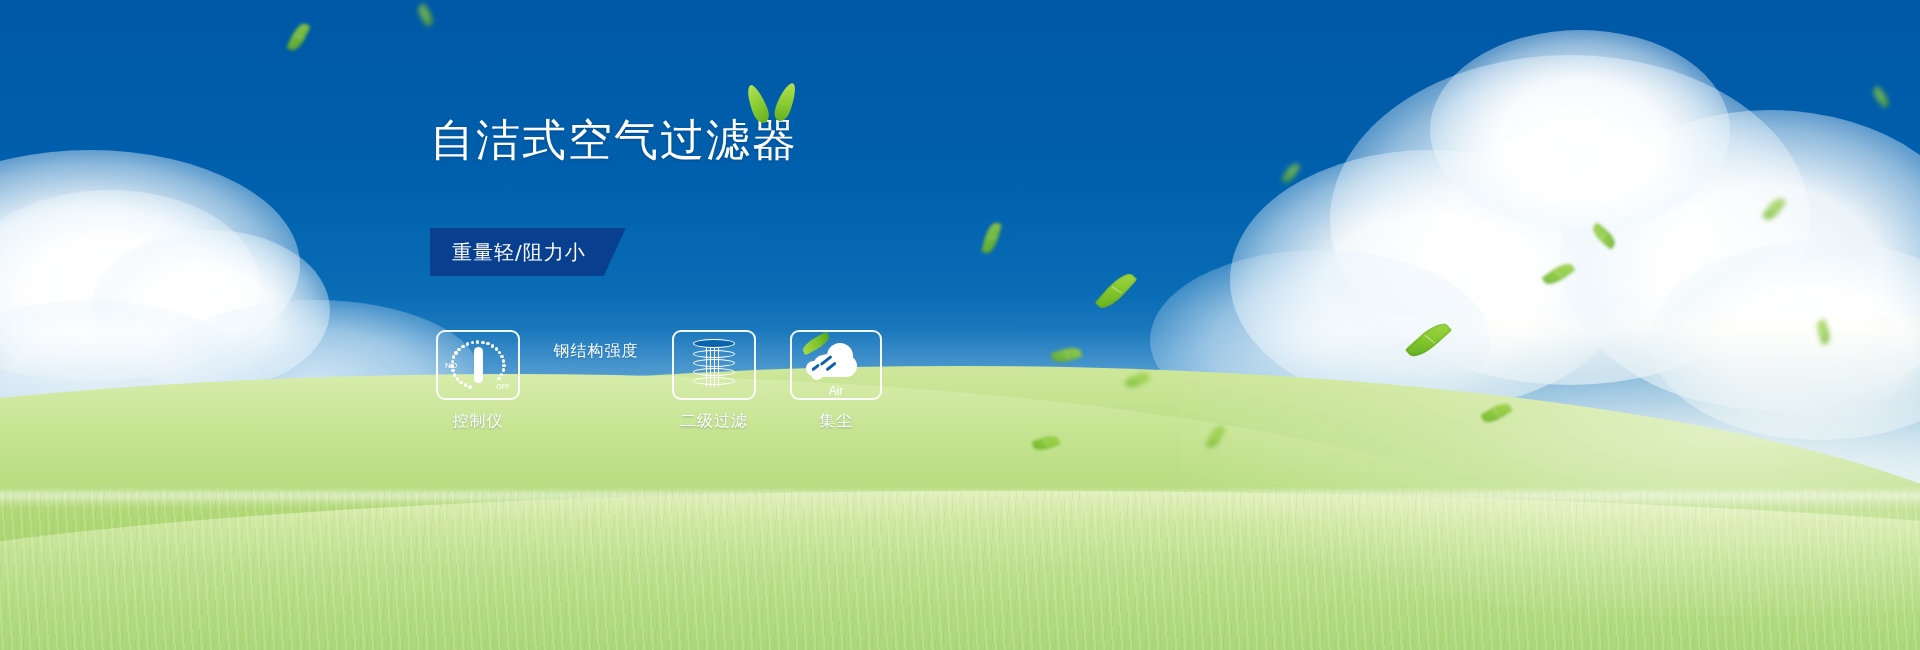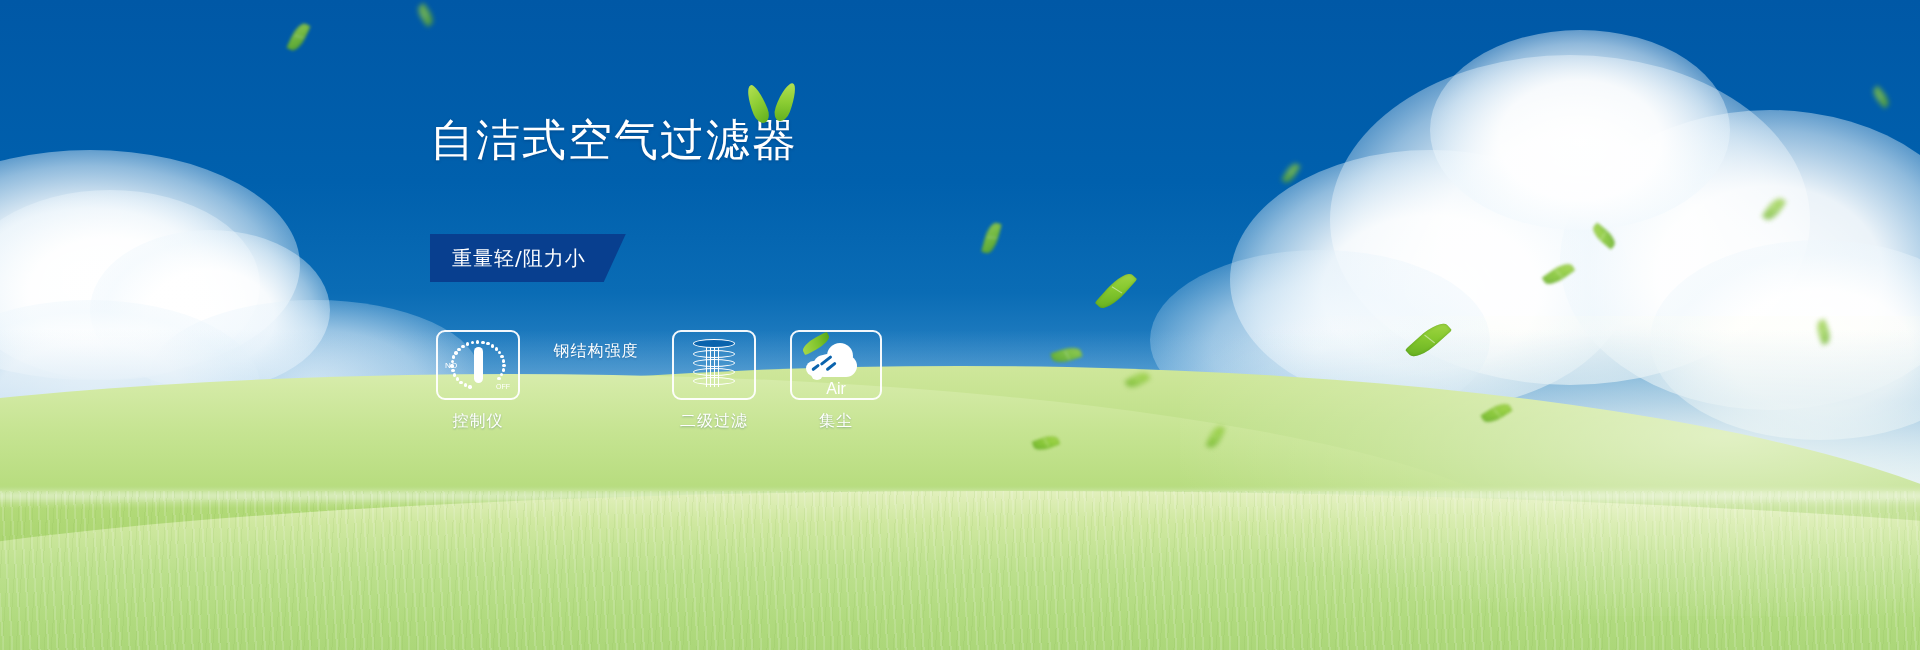--- a/index.html
+++ b/index.html
@@ -56,21 +56,21 @@
   .title{font-size:44px;line-height:1;color:#fff;letter-spacing:2px;font-weight:400;
     white-space:nowrap;text-shadow:0 1px 3px rgba(0,40,90,.35);
     font-family:"DejaVu Sans","Liberation Sans",sans-serif;}
   .title-leaves{position:absolute;left:318px;top:-36px;width:60px;height:44px;}
   .tleaf{position:absolute;width:15px;height:40px;border-radius:55% 45% 50% 50%/70% 70% 30% 30%;
     background:linear-gradient(160deg,#b7e255 0%,#8ccd33 50%,#5fae1d 100%);}
   .tleaf.l{left:2px;top:2px;transform:rotate(-22deg);}
   .tleaf.r{left:30px;top:0px;transform:rotate(20deg);}
 
   
-  .tags{position:absolute;left:430px;top:234px;height:36px;display:flex;}
+  .tags{position:absolute;left:430px;top:228px;height:36px;display:flex;}
   .tag{height:48px;display:flex;align-items:center;font-size:20px;letter-spacing:1px;
     font-family:"DejaVu Sans","Liberation Sans",sans-serif;}
   .tag-a{background:#083f8f;color:#ffffff;padding:0 40px 0 22px;
     clip-path:polygon(0 0,100% 0,calc(100% - 22px) 100%,0 100%);}
   .tag-b{background:#ffffff;color:#0b57a4;padding:0 24px 0 30px;margin-left:-20px;
     clip-path:polygon(22px 0,100% 0,100% 100%,0 100%);}
 
   
   .features{position:absolute;left:436px;top:330px;display:flex;gap:34px;}
   .feat{width:84px;display:flex;flex-direction:column;align-items:center;}
@@ -107,21 +107,21 @@
     border:1.8px solid #fff;border-radius:50%;background:#0a63ad;}
 
   
   .cldicon{position:relative;width:62px;height:42px;}
   .cbody{position:absolute;left:8px;bottom:9px;width:44px;height:22px;background:#fff;border-radius:12px;}
   .cp1{position:absolute;left:22px;bottom:17px;width:26px;height:26px;background:#fff;border-radius:50%;}
   .cp2{position:absolute;left:13px;bottom:14px;width:18px;height:18px;background:#fff;border-radius:50%;}
   .cp3{position:absolute;left:1px;bottom:10px;width:15px;height:15px;background:#fff;border-radius:50%;}
   .cp4{position:absolute;left:6px;bottom:6px;width:12px;height:12px;background:#fff;border-radius:50%;}
   .cslash{position:absolute;background:#0a63ad;height:2.6px;border-radius:2px;}
-  .air-txt{position:absolute;left:0;right:0;bottom:-12px;text-align:center;font-size:16px;color:#fff;
+  .air-txt{position:absolute;left:0;right:0;bottom:-12px;text-align:center;font-size:12px;color:#fff;
     font-family:"Liberation Sans",sans-serif;}
   .cldleaf{position:absolute;left:-4px;top:-6px;width:30px;height:11px;
     border-radius:60% 10% 60% 10%;transform:rotate(-28deg);
     background:linear-gradient(100deg,#a9d94a 0%,#7cc22a 60%,#52a418 100%);}
 </style>
 </head>
 <body>
 
 <div id="banner">
 

